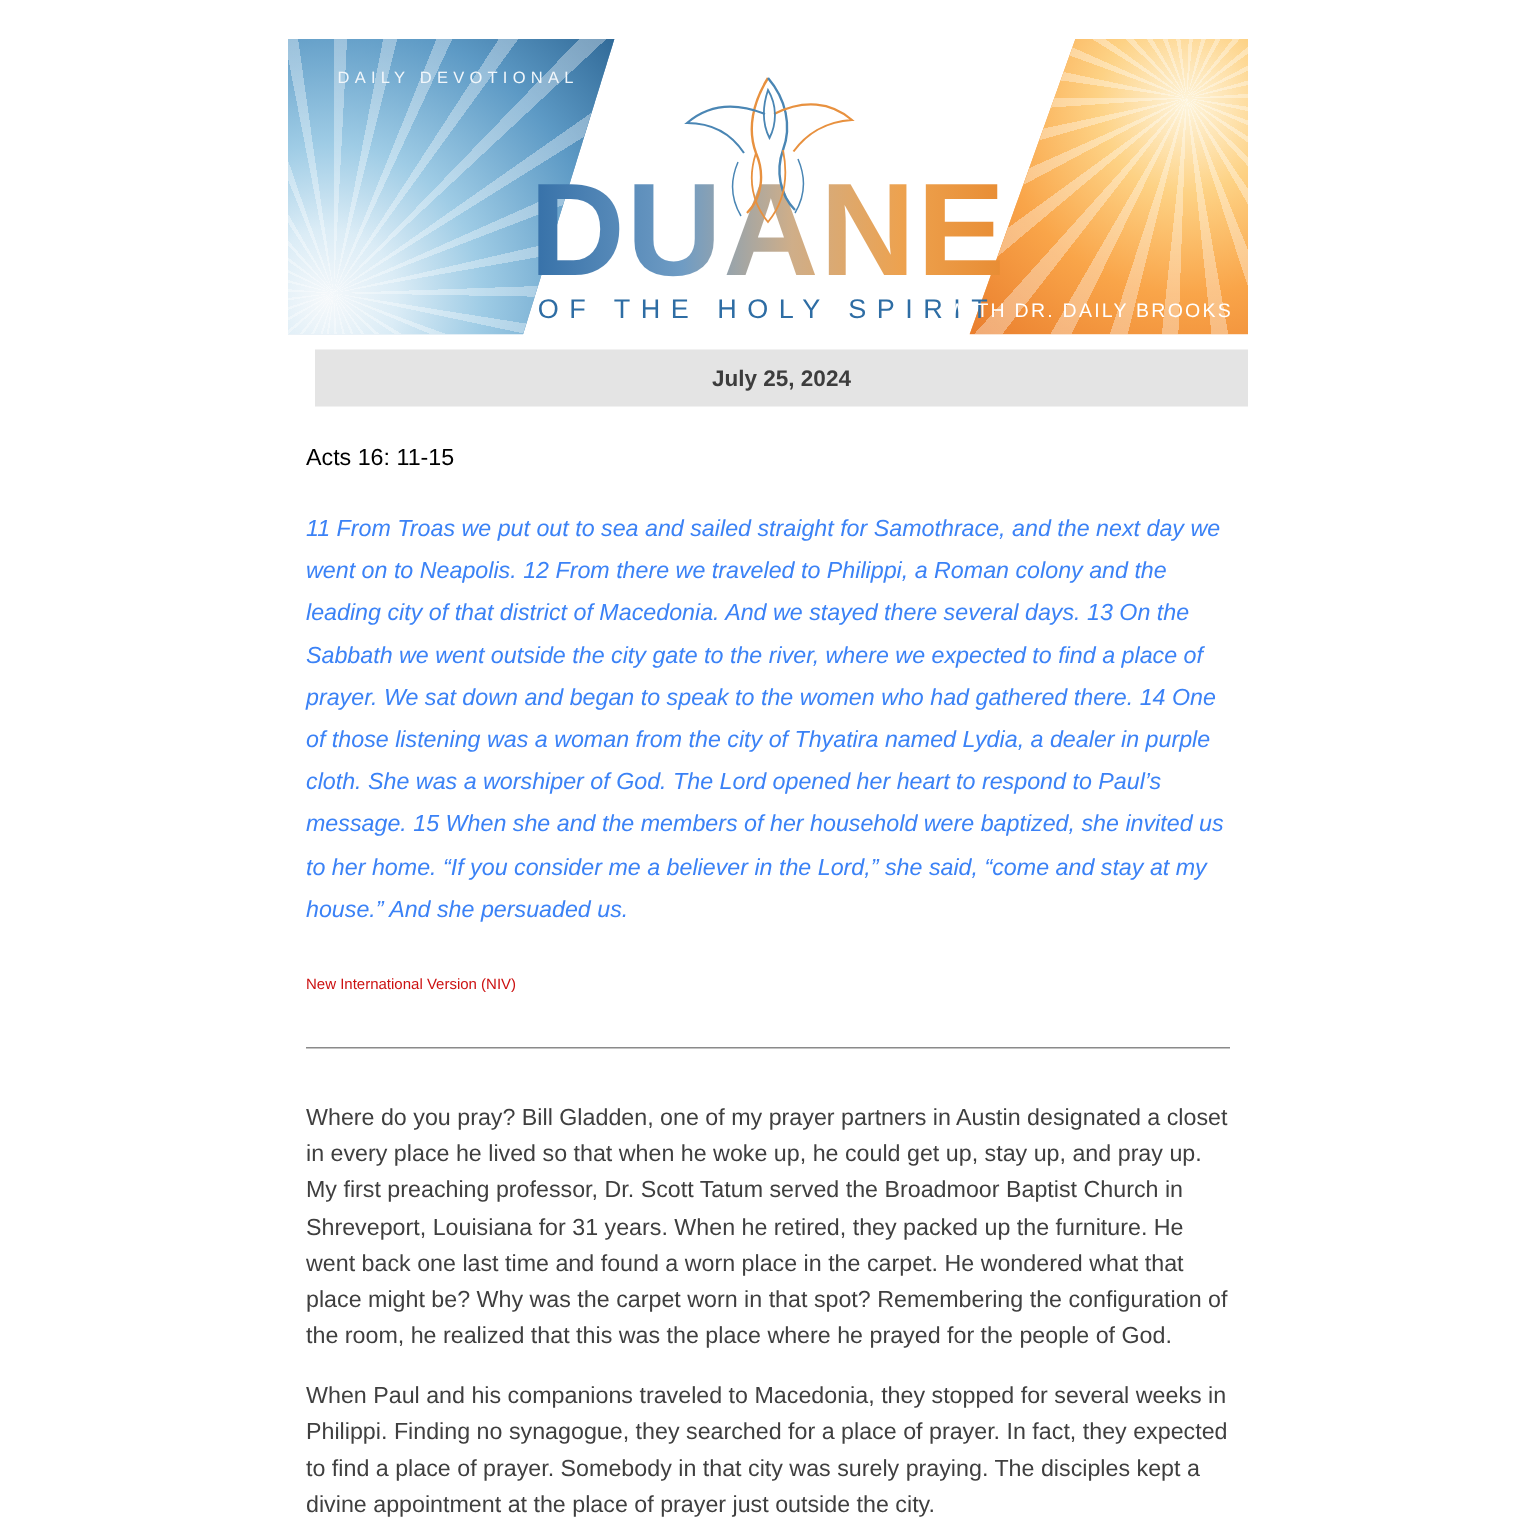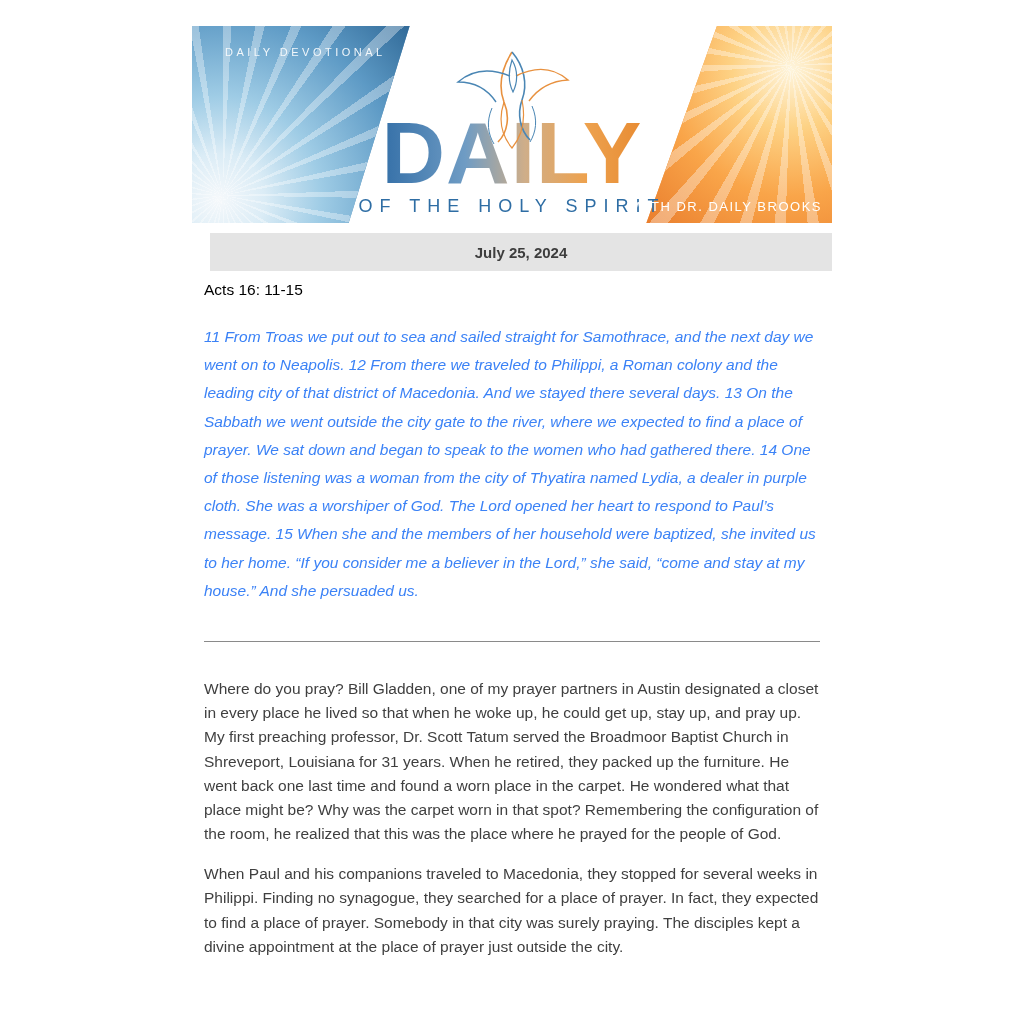--- a/index.html
+++ b/index.html
@@ -119,21 +119,21 @@
     justify-content: center;
     color: #3d3d3d;
     font-size: 15px;
     font-weight: 700;
     margin-left: 18px;
   }
 
   
   .content { padding: 0 12px; }
   .reference {
-    margin-top: 10px;
+    margin-top: 26px;
     color: #000000;
     font-size: 15.5px;
   }
   .passage {
     margin-top: 24px;
     color: #3b82f6;
     font-size: 15.5px;
     font-style: italic;
     line-height: 1.82;
   }
@@ -161,21 +161,21 @@
 <div class="page">
 
   <div class="banner">
     <div class="banner-left"></div>
     <div class="banner-right"></div>
 
     <div class="eyebrow">DAILY DEVOTIONAL</div>
     <div class="byline">WITH DR. DAILY BROOKS</div>
 
     <div class="banner-center">
-      <div class="acts-title">DAILY</div>
+      <div class="acts-title">DUANE</div>
       <div class="banner-subtitle">OF THE HOLY SPIRIT</div>
     </div>
 
     <svg class="dove" width="160" height="118" viewBox="0 0 160 118" fill="none" xmlns="http://www.w3.org/2000/svg">
 
       <path d="M80 14 C70 30, 66 48, 72 64 C78 78, 76 94, 66 104" stroke="#e8913f" stroke-width="1.6" fill="none"></path>
       <path d="M80 14 C92 28, 96 46, 90 62 C85 76, 88 92, 98 102" stroke="#4a86b4" stroke-width="1.6" fill="none"></path>
       <path d="M78 38 C58 30, 40 32, 26 44 C44 44, 56 52, 64 64" stroke="#4a86b4" stroke-width="1.4" fill="none"></path>
       <path d="M84 38 C104 28, 122 30, 136 42 C118 43, 105 52, 97 63" stroke="#e8913f" stroke-width="1.4" fill="none"></path>
       <path d="M72 64 C66 82, 70 98, 80 110 C90 98, 94 82, 90 62" stroke="#e8913f" stroke-width="1.2" fill="none"></path>
@@ -184,18 +184,19 @@
     </svg>
   </div>
 
   <div class="date-bar">
     <span>July 25, 2024</span>
   </div>
 
   <div class="content">
     <div class="reference">Acts 16: 11-15</div>
     <div class="passage">11 From Troas we put out to sea and sailed straight for Samothrace, and the next day we went on to Neapolis. 12 From there we traveled to Philippi, a Roman colony and the leading city of that district of Macedonia. And we stayed there several days. 13 On the Sabbath we went outside the city gate to the river, where we expected to find a place of prayer. We sat down and began to speak to the women who had gathered there. 14 One of those listening was a woman from the city of Thyatira named Lydia, a dealer in purple cloth. She was a worshiper of God. The Lord opened her heart to respond to Paul’s message. 15 When she and the members of her household were baptized, she invited us to her home. “If you consider me a believer in the Lord,” she said, “come and stay at my house.” And she persuaded us.</div>
+    <div class="version">New International Version (NIV)</div>
     <hr class="divider">
     <p class="body-para first">Where do you pray? Bill Gladden, one of my prayer partners in Austin designated a closet in every place he lived so that when he woke up, he could get up, stay up, and pray up. My first preaching professor, Dr. Scott Tatum served the Broadmoor Baptist Church in Shreveport, Louisiana for 31 years. When he retired, they packed up the furniture. He went back one last time and found a worn place in the carpet. He wondered what that place might be? Why was the carpet worn in that spot? Remembering the configuration of the room, he realized that this was the place where he prayed for the people of God.</p>
     <p class="body-para second">When Paul and his companions traveled to Macedonia, they stopped for several weeks in Philippi. Finding no synagogue, they searched for a place of prayer. In fact, they expected to find a place of prayer. Somebody in that city was surely praying. The disciples kept a divine appointment at the place of prayer just outside the city.</p>
   </div>
 
 </div>
 
 </body></html>

